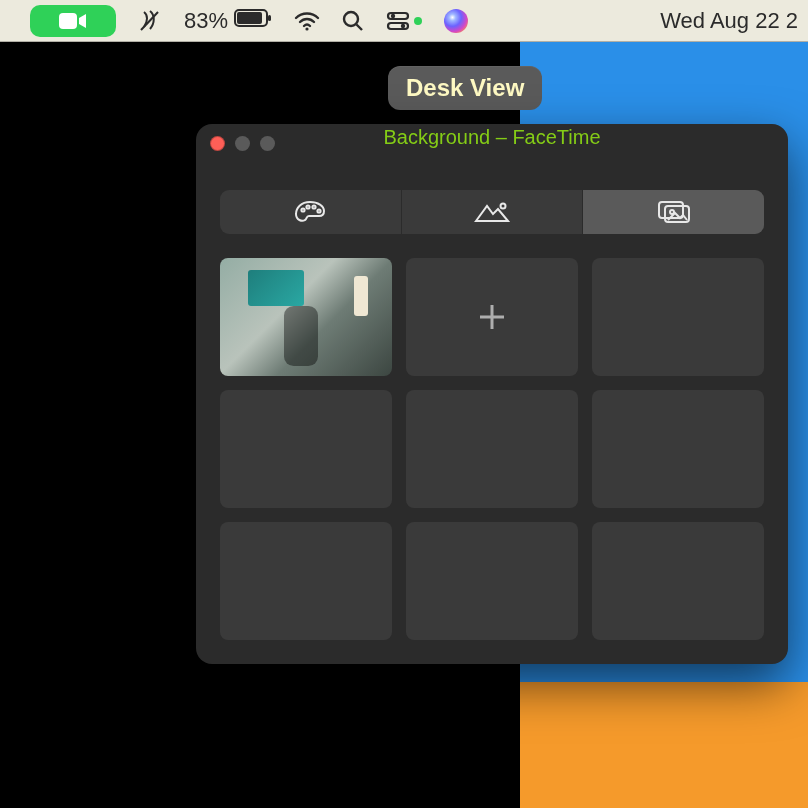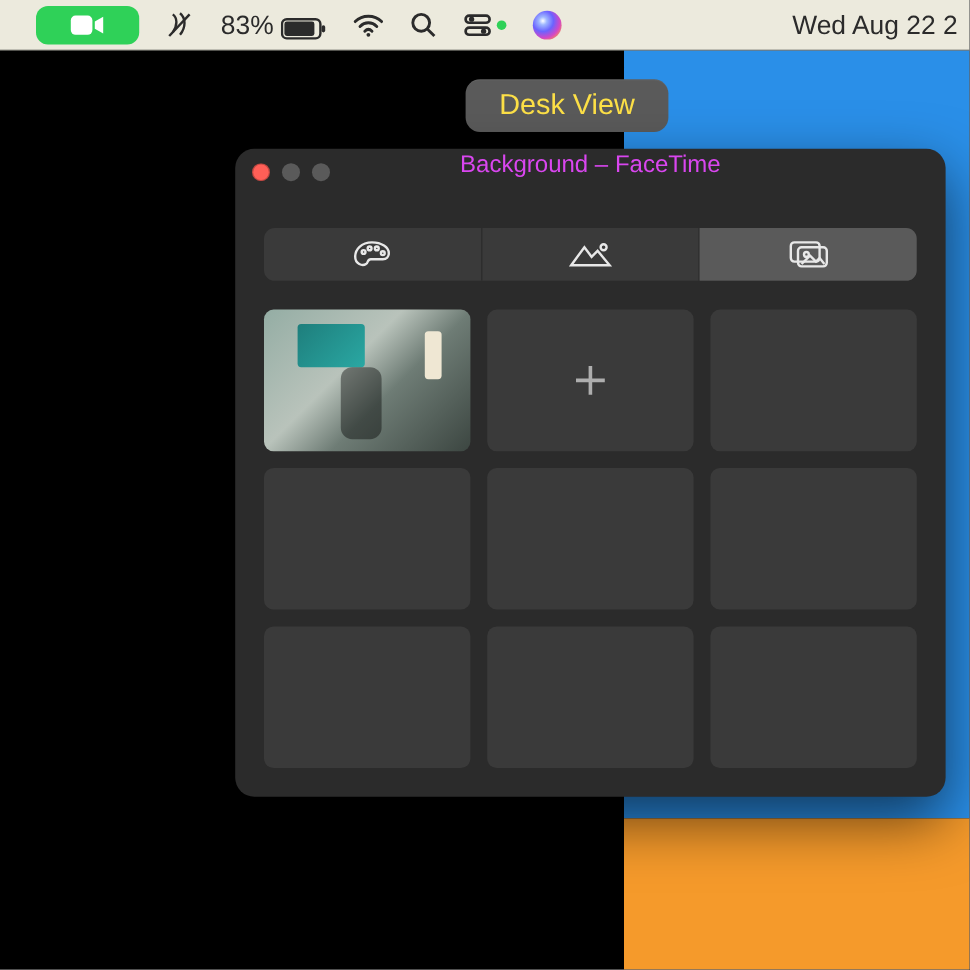--- a/index.html
+++ b/index.html
@@ -28,50 +28,50 @@
     padding: 0 10px 0 30px;
     color: #2b2b2b;
     font-size: 22px;
     border-bottom: 1px solid rgba(0,0,0,.25);
   }
   .ft-pill {
     width: 86px; height: 32px; border-radius: 10px;
     background: #2fd158; display: flex; align-items: center; justify-content: center;
   }
   .ft-pill svg { width: 30px; height: 22px; }
-  .battery-group { display: flex; align-items: flex-end; gap: 6px; }
+  .battery-group { display: flex; align-items: flex-start; gap: 6px; }
   .battery-icon { display: inline-flex; align-items: center; }
   .menu-icon { display: inline-flex; align-items: center; justify-content: center; }
   .cc-group { display: inline-flex; align-items: center; gap: 4px; }
   .cc-dot { width: 8px; height: 8px; border-radius: 50%; background: #2fd158; }
   .siri-orb {
     width: 24px; height: 24px; border-radius: 50%;
     background: radial-gradient(circle at 35% 35%, #ffffff, #9fb7ff 15%, #6b63ff 40%, #d347c6 65%, #ff9248 85%);
   }
   .menu-time { font-weight: 500; white-space: nowrap; margin-left: auto; }
 
   
   .deskview-chip {
     position: absolute; left: 388px; top: 66px;
-    background: #5a5a5a; color: #fde047;
-    padding: 8px 28px; border-radius: 12px;
-    font-size: 24px; font-weight: 400;
+    background: #5a5a5a; color: #fef9c3;
+    padding: 8px 18px; border-radius: 12px;
+    font-size: 24px; font-weight: 700;
     box-shadow: 0 1px 0 rgba(255,255,255,.05) inset;
   }
 
   
   .bg-window {
     position: absolute; left: 196px; top: 124px; width: 592px; height: 540px;
     background: #2b2b2b; border-radius: 16px; overflow: hidden;
     box-shadow: 0 20px 50px rgba(0,0,0,.6);
     display: flex; flex-direction: column;
   }
   .titlebar {
     height: 42px; display: flex; align-items: center; position: relative;
-    color: #d946ef; font-size: 20px;
+    color: #84cc16; font-size: 20px;
   }
   .traffic { position: absolute; left: 14px; top: 12px; display: flex; gap: 10px; }
   .traffic span { width: 15px; height: 15px; border-radius: 50%; display: inline-block; }
   .tl-close { background: #ff5f57; border: 1px solid rgba(0,0,0,.25); }
   .tl-min { background: #5a5a5a; }
   .tl-zoom { background: #5a5a5a; }
   .titlebar .title { margin: 0 auto; }
 
   .panel-body { padding: 10px 24px 24px 24px; flex: 1; display: flex; flex-direction: column; }
 

